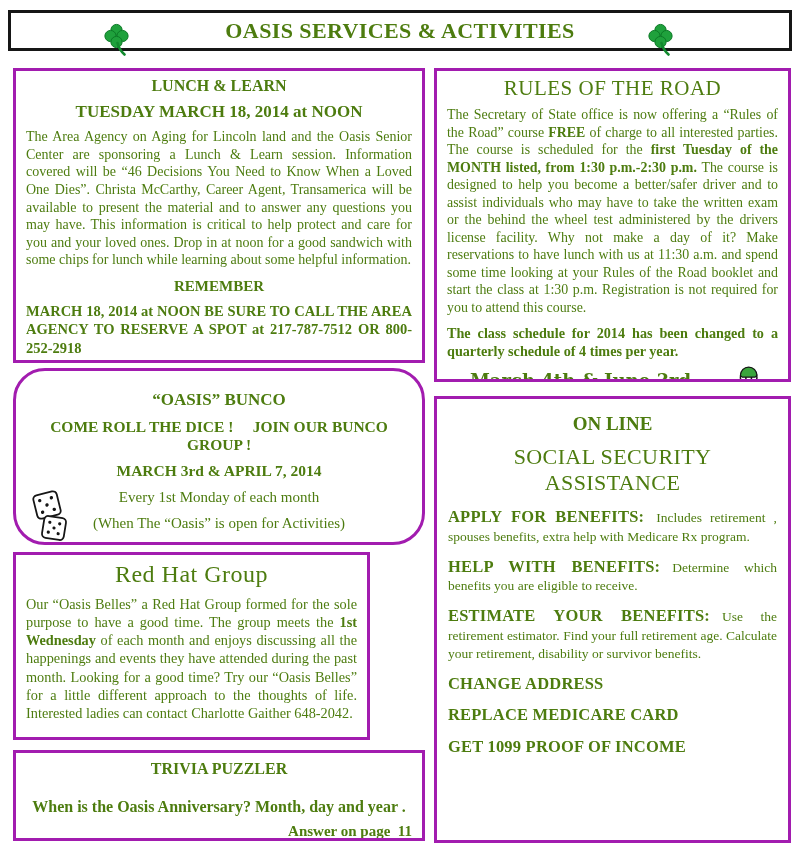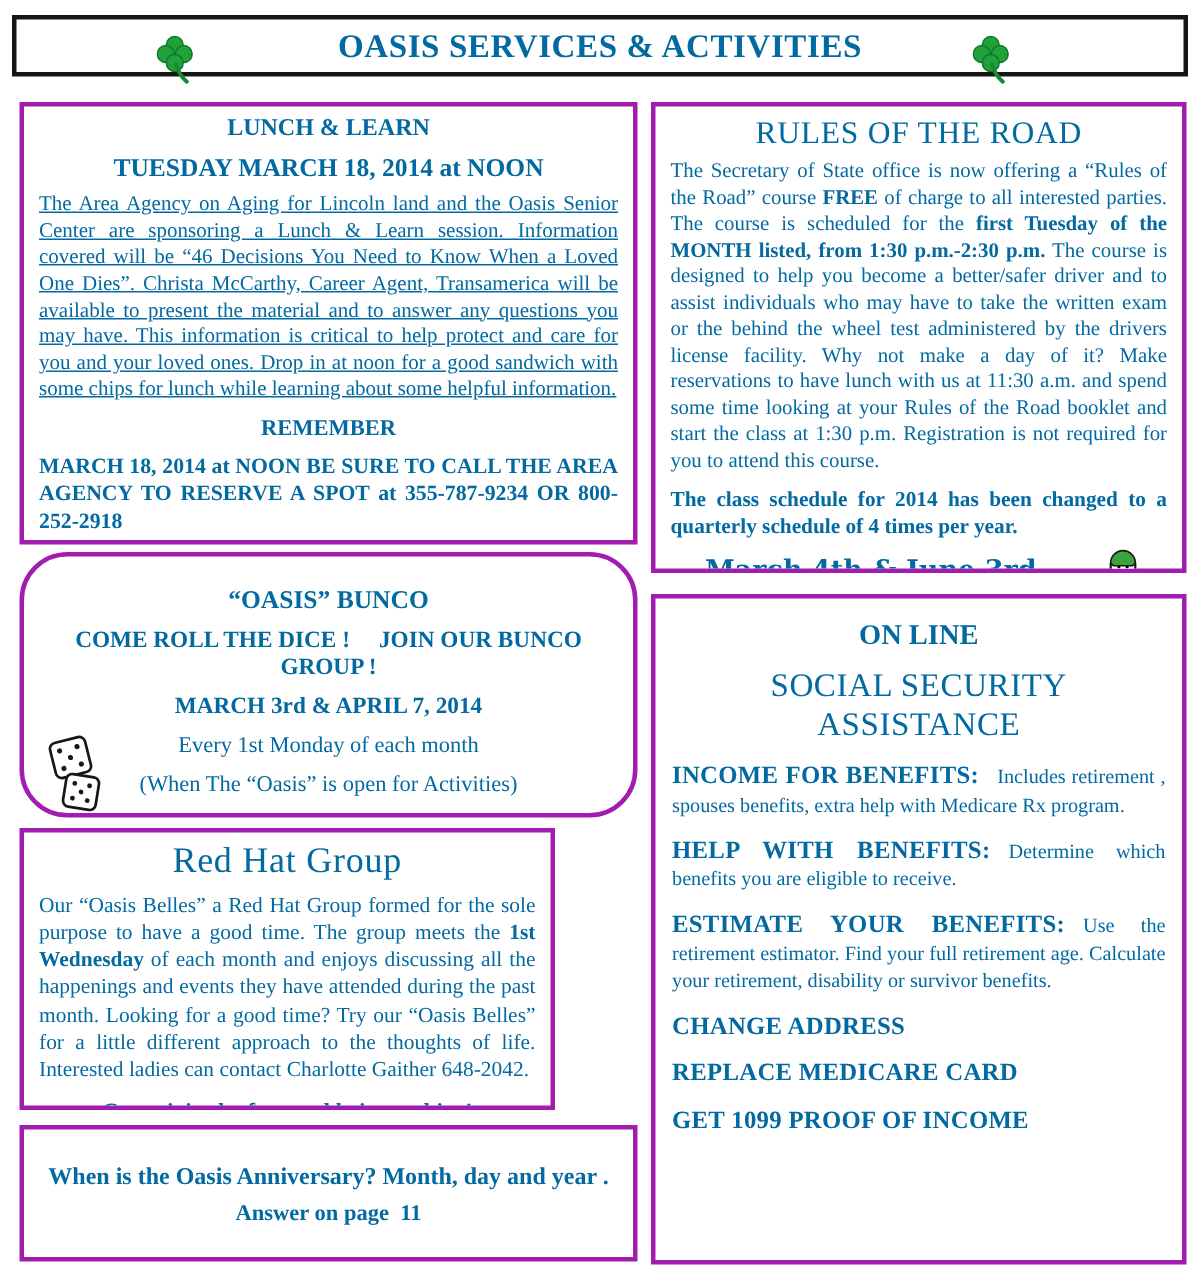--- a/index.html
+++ b/index.html
@@ -1,17 +1,17 @@
 <!DOCTYPE html>
 <html><head>
 <meta charset="utf-8">
 <style>
   html,body{margin:0;padding:0;background:#e8e8e8;}
   #page{position:relative;width:800px;height:855px;background:#ffffff;margin:0 auto;
-        font-family:"Liberation Serif","DejaVu Serif",serif;color:#0369a1;overflow:hidden;}
+        font-family:"Liberation Serif","DejaVu Serif",serif;color:#4d7c0f;overflow:hidden;}
 
   
   .header{position:absolute;left:8px;top:10px;width:784px;height:41px;
           border:3px solid #161616;box-sizing:border-box;background:#fff;}
   .header-title{text-align:center;font-weight:bold;font-size:22px;margin-top:5px;letter-spacing:.4px;}
   .shamrock{position:absolute;top:9px;width:27px;height:34px;}
   .shamrock.left{left:92px;}
   .shamrock.right{left:636px;}
 
   
@@ -25,40 +25,40 @@
 
   p{margin:0;}
   .c{text-align:center;}
   .j{text-align:justify;}
   .b{font-weight:bold;}
   .pre{white-space:pre-wrap;}
 
   
   .ll-title{font-size:16px;margin-top:3px;}
   .ll-sub{font-size:17px;margin-top:7px;}
-  .ll-body{font-size:14px;line-height:1.26;margin-top:6px;text-decoration:underline;}
+  .ll-body{font-size:14px;line-height:1.26;margin-top:6px;}
   .ll-remember{font-size:15px;margin-top:9px;}
   .ll-call{font-size:14.5px;line-height:1.27;margin-top:7px;}
 
   
   .bn-title{font-size:17px;margin-top:6px;}
   .bn-l1{font-size:15.5px;margin-top:8px;}
   .bn-l2{font-size:15.5px;margin-top:8px;}
   .bn-reg{font-size:15px;margin-top:9px;}
   .dice{position:absolute;left:14px;bottom:0px;width:44px;height:52px;}
 
   
   .rh-title{font-size:24px;font-weight:normal;margin-top:3px;letter-spacing:.5px;}
   .rh-body{font-size:14.3px;line-height:1.27;margin-top:7px;}
   .rh-fun{font-size:15.5px;margin-top:11px;}
 
   
   .tv-title{font-size:16px;margin-top:4px;}
   .tv-q{font-size:16px;margin-top:20px;}
-  .tv-a{font-size:15px;margin-top:7px;text-align:center;}
+  .tv-a{font-size:15px;margin-top:7px;text-align:right;}
 
   
   .rr-title{font-size:21px;font-weight:normal;margin-top:2px;letter-spacing:.5px;}
   .rr-body{font-size:13.9px;line-height:1.26;margin-top:5px;}
   .rr-p2{font-size:14.2px;line-height:1.27;margin-top:8px;}
   .rr-dates-row{position:relative;margin-top:5px;height:50px;}
   .rr-dates{font-family:"DejaVu Serif",serif;font-weight:bold;font-size:18px;
             text-align:center;padding-right:64px;margin-top:10px;}
   .car{position:absolute;right:0px;top:-6px;width:66px;height:52px;}
 
@@ -99,21 +99,21 @@
         <path d="M14.5 21 C15.5 25, 17.5 29, 21.5 32.5" fill="none" stroke="#128a2e" stroke-width="2.6" stroke-linecap="round"></path>
       </svg>
     </span>
   </div>
 
   <div class="box" id="box-lunch">
     <p class="c b ll-title">LUNCH &amp; LEARN</p>
     <p class="c b ll-sub">TUESDAY MARCH 18, 2014 at NOON</p>
     <p class="j ll-body">The Area Agency on Aging for Lincoln land and the Oasis Senior Center are sponsoring a Lunch &amp; Learn session. Information covered will be “46 Decisions You Need to Know When a Loved One Dies”. Christa McCarthy, Career Agent, Transamerica will be available to present the material and to answer any questions you may have. This information is critical to help protect and care for you and your loved ones. Drop in at noon for a good sandwich with some chips for lunch while learning about some helpful information.</p>
     <p class="c b ll-remember">REMEMBER</p>
-    <p class="j b ll-call">MARCH 18, 2014 at NOON BE SURE TO CALL THE AREA AGENCY TO RESERVE A SPOT at 355-787-9234 OR 800-252-2918</p>
+    <p class="j b ll-call">MARCH 18, 2014 at NOON BE SURE TO CALL THE AREA AGENCY TO RESERVE A SPOT at 217-787-7512 OR 800-252-2918</p>
   </div>
 
   <div class="box" id="box-bunco">
     <p class="c b bn-title">“OASIS” BUNCO</p>
     <p class="c b bn-l1 pre">COME ROLL THE DICE !     JOIN OUR BUNCO GROUP !</p>
     <p class="c b bn-l2">MARCH 3rd &amp; APRIL 7, 2014</p>
     <p class="c bn-reg">Every 1st Monday of each month</p>
     <p class="c bn-reg">(When The “Oasis” is open for Activities)</p>
     <p class="c bn-reg">Refreshment provided by</p>
 
@@ -144,20 +144,21 @@
   </div>
 
   <div class="box" id="box-redhat">
     <p class="c rh-title">Red Hat Group</p>
     <p class="j rh-body"><span>Our “Oasis Belles” a Red Hat Group formed for the sole purpose to have a good time.  The group meets the </span><span class="b">1st Wednesday</span><span> of each month and enjoys discussing all the happenings and events they have attended during the past month.  Looking for a good time? Try our “Oasis Belles” for a little different approach to the thoughts of life.  Interested ladies can contact Charlotte Gaither 648-2042.</span></p>
     <p class="c b rh-fun pre">Come join the fun  and bring a chips!</p>
 
   </div>
 
   <div class="box" id="box-trivia">
+    <p class="c b tv-title">TRIVIA PUZZLER</p>
     <p class="c b tv-q">When is the Oasis Anniversary? Month, day and year .</p>
     <p class="b tv-a pre">Answer on page  11</p>
   </div>
 
   <div class="box" id="box-rules">
     <p class="c rr-title">RULES OF THE ROAD</p>
     <p class="j rr-body"><span>The Secretary of State office is now offering a “Rules of the Road” course </span><span class="b">FREE</span><span> of charge to all interested parties.  The course is scheduled for the </span><span class="b">first Tuesday of the MONTH listed, from 1:30 p.m.-2:30 p.m.</span><span>  The course is designed to help you become a better/safer driver and to assist individuals who may have to take the written exam or the behind the wheel test administered by the drivers license facility.  Why not make a day of it?  Make reservations to have lunch with us at 11:30 a.m. and spend some time looking at your Rules of the Road booklet and start the class at 1:30 p.m.  Registration is not required for you to attend this course.</span></p>
     <p class="j b rr-p2">The class schedule for 2014 has been changed to a quarterly schedule of 4 times per year.</p>
     <div class="rr-dates-row">
       <p class="rr-dates">March 4th &amp; June 3rd 2014</p>
@@ -177,21 +178,21 @@
           <text x="37" y="41" text-anchor="middle" font-size="10" font-family="Liberation Serif, serif" fill="#161616">1</text>
         </svg>
       </span>
     </div>
   </div>
 
   <div class="box" id="box-social">
     <p class="c b ss-t1">ON LINE</p>
     <p class="c ss-t2">SOCIAL SECURITY ASSISTANCE</p>
 
-    <p class="j ss-item"><span class="ss-head">INCOME FOR BENEFITS:</span><span class="ss-desc">Includes retirement , spouses benefits, extra help with Medicare Rx program.</span></p>
+    <p class="j ss-item"><span class="ss-head">APPLY FOR BENEFITS:</span><span class="ss-desc">Includes retirement , spouses benefits, extra help with Medicare Rx program.</span></p>
     <p class="j ss-item"><span class="ss-head">HELP WITH BENEFITS:</span><span class="ss-desc">Determine which benefits you are eligible to receive.</span></p>
     <p class="j ss-item"><span class="ss-head">ESTIMATE YOUR BENEFITS:</span><span class="ss-desc">Use the retirement estimator. Find your full retirement age. Calculate your retirement, disability or survivor benefits.</span></p>
     <p class="ss-item"><span class="ss-head">CHANGE ADDRESS</span></p>
     <p class="ss-item"><span class="ss-head">REPLACE MEDICARE CARD</span></p>
     <p class="ss-item"><span class="ss-head">GET 1099 PROOF OF INCOME</span></p>
 
   </div>
 
 </div>
 

